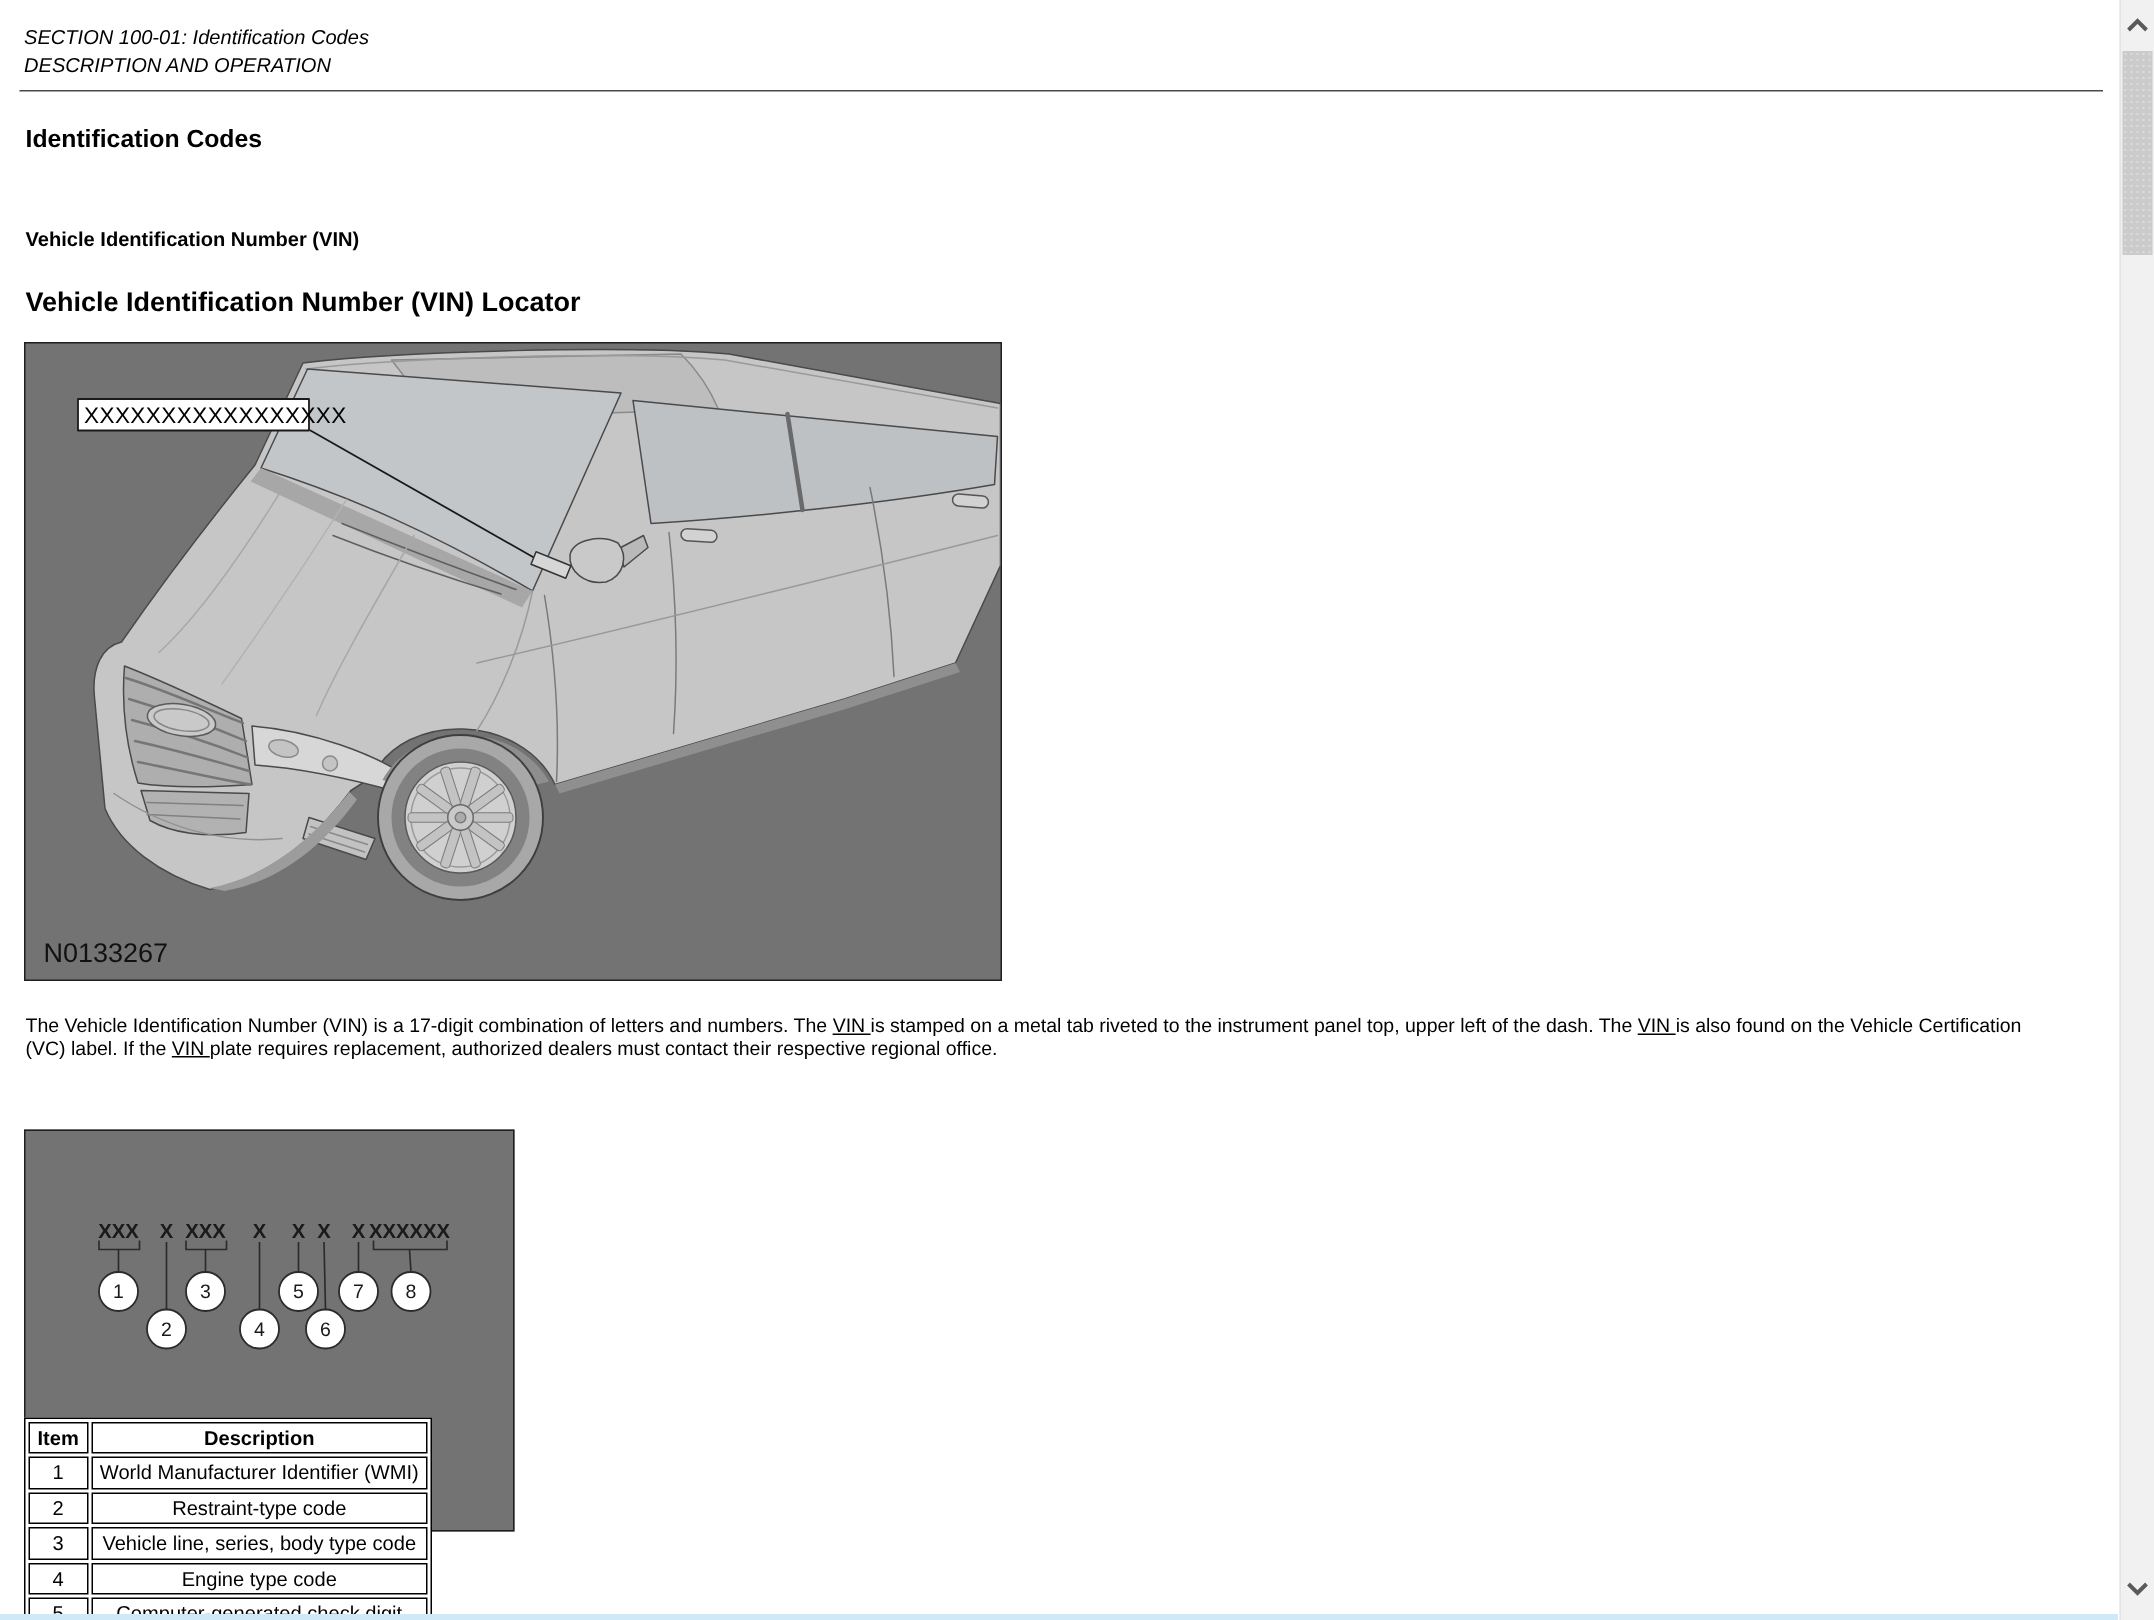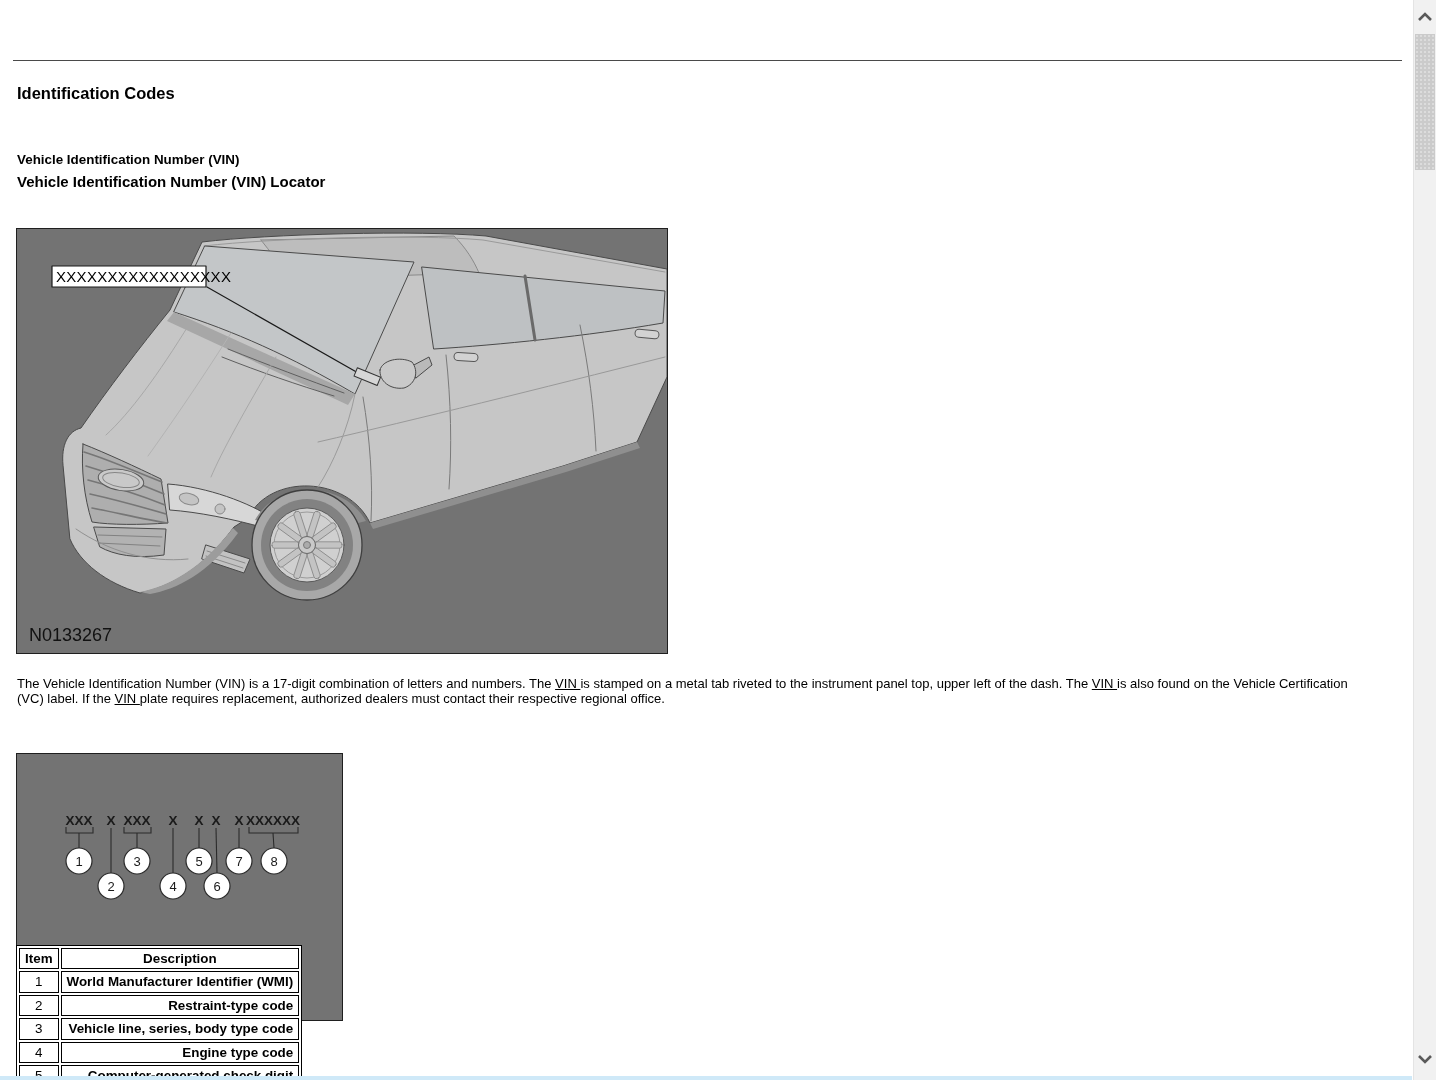--- a/index.html
+++ b/index.html
@@ -9,39 +9,39 @@
 
   
   .hdr-left { position: absolute; left: 16px; top: 16px; font-size: 13.4px; font-style: italic; line-height: 18.5px; }
   .hdr-right { position: absolute; right: 80px; top: 16px; text-align: right; line-height: 18px; }
   .hdr-right .manual { font-size: 13.4px; font-style: italic; }
   .hdr-right .rev { font-size: 12.4px; }
   .rule { position: absolute; left: 13px; right: 10px; top: 60px; border: none; border-top: 1px solid #4a4a4a; }
 
   .title { position: absolute; left: 17px; top: 84px; font-size: 16.5px; font-weight: bold; }
   .h-vin { position: absolute; left: 17px; top: 152px; font-size: 13.4px; font-weight: bold; }
-  .h-vin-loc { position: absolute; left: 17px; top: 173px; font-size: 15px; font-weight: bold; }
+  .h-vin-loc { position: absolute; left: 17px; top: 191px; font-size: 18px; font-weight: bold; }
 
   
   .figure { position: absolute; background: #737373; border: 1px solid #1f1f1f; }
   .fig1 { left: 16px; top: 228px; width: 652px; height: 426px; }
   .fig2 { left: 16px; top: 753px; width: 327px; height: 268px; }
   .fig-caption { position: absolute; left: 12px; bottom: 7px; font-size: 18px; color: #111; }
 
   
   .body-text { position: absolute; left: 17px; top: 676px; width: 1390px; font-size: 13px; line-height: 15.4px; }
   .vin-link { text-decoration: underline; }
 
   
   .vin-table { position: absolute; left: 16px; top: 945px; border-collapse: separate; border-spacing: 2px;
     border: 1px solid #000; background: #fff; }
   .vin-table th, .vin-table td { border: 1px solid #000; font-size: 13.4px; padding: 2px 5px; line-height: 15.4px; }
   .vin-table th { font-weight: bold; text-align: center; }
   .vin-table td.item { text-align: center; min-width: 26px; }
-  .vin-table td.desc { text-align: right; white-space: nowrap; font-weight: bold; }
+  .vin-table td.desc { text-align: center; white-space: nowrap; }
 
   
   .scrollbar { position: absolute; right: 0; top: 0; width: 23px; height: 1080px;
     background: #f1f1f1; border-left: 1px solid #e4e4e4; }
   .scroll-btn { position: absolute; left: 0; width: 100%; height: 30px; display: flex; align-items: center; justify-content: center; }
   .scroll-btn.up { top: 2px; }
   .scroll-btn.down { bottom: 6px; }
   .scroll-thumb { position: absolute; left: 1px; top: 34px; width: 20px; height: 136px;
     background-color: #cbcbcb;
     background-image: radial-gradient(circle, #dcdcdc 0.8px, transparent 0.9px);
@@ -49,20 +49,24 @@
 
   .bottom-strip { position: absolute; left: 0; bottom: 0; width: 1412px; height: 4px; background: #cfe9f8; }
 
   svg text { font-family: "Liberation Sans", sans-serif; }
 </style>
 </head>
 <body>
 
 <div class="page">
 
+  <div class="hdr-left">
+    <div>SECTION 100-01: Identification Codes</div>
+    <div>DESCRIPTION AND OPERATION</div>
+  </div>
   <hr class="rule">
 
   <div class="title">Identification Codes</div>
   <div class="h-vin">Vehicle Identification Number (VIN)</div>
   <div class="h-vin-loc">Vehicle Identification Number (VIN) Locator</div>
 
   <div class="figure fig1">
     <svg width="650" height="424" viewBox="0 0 650 424">
       <g stroke="#4a4a4a" stroke-width="1" fill="none" stroke-linejoin="round" stroke-linecap="round">
 

